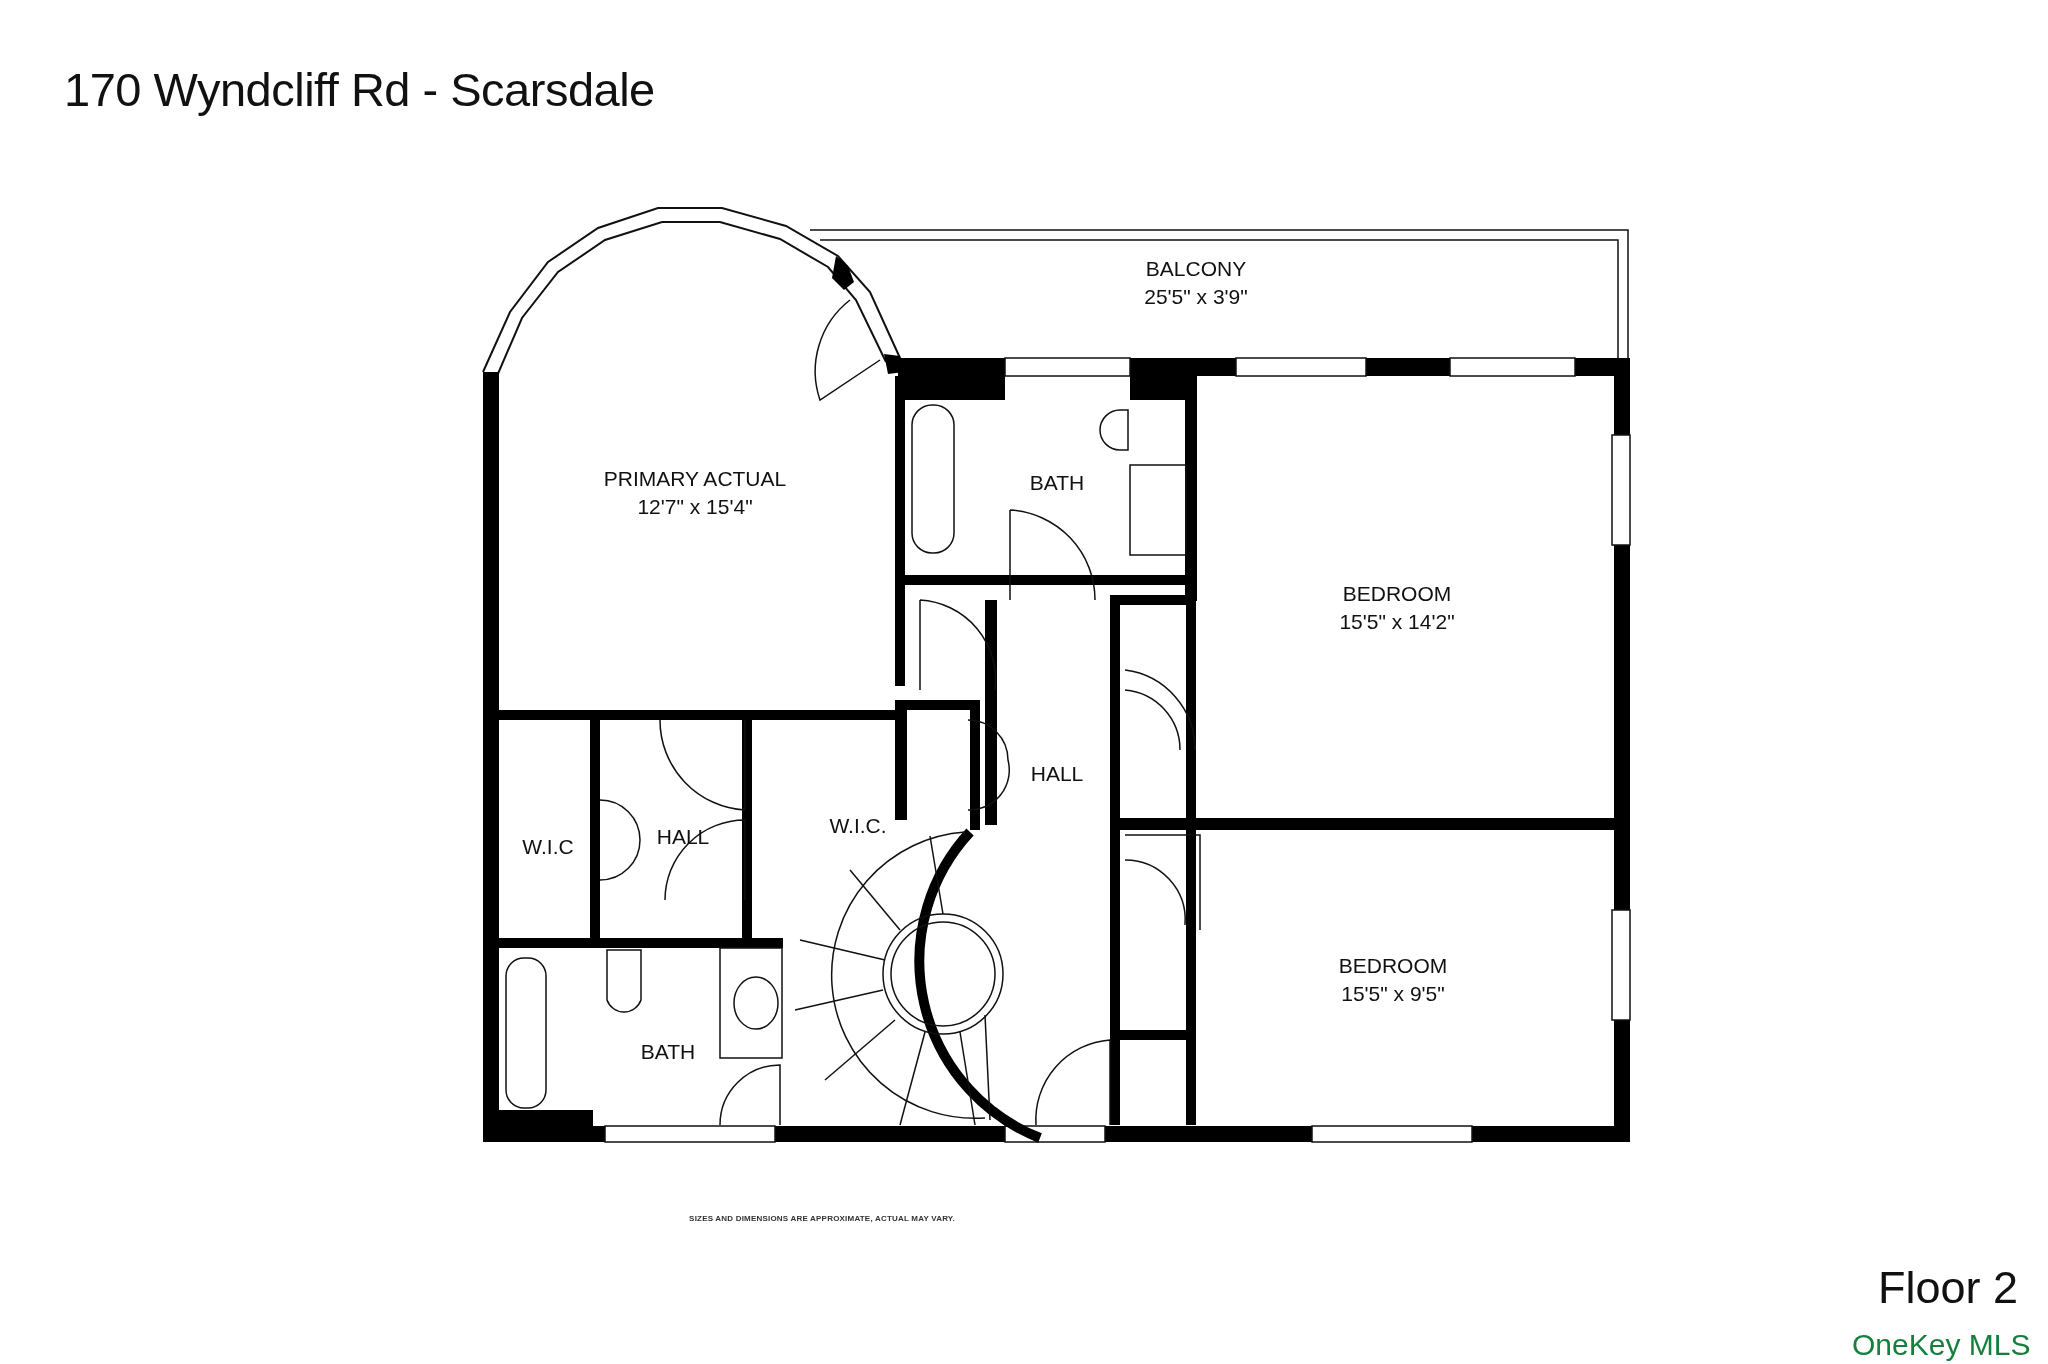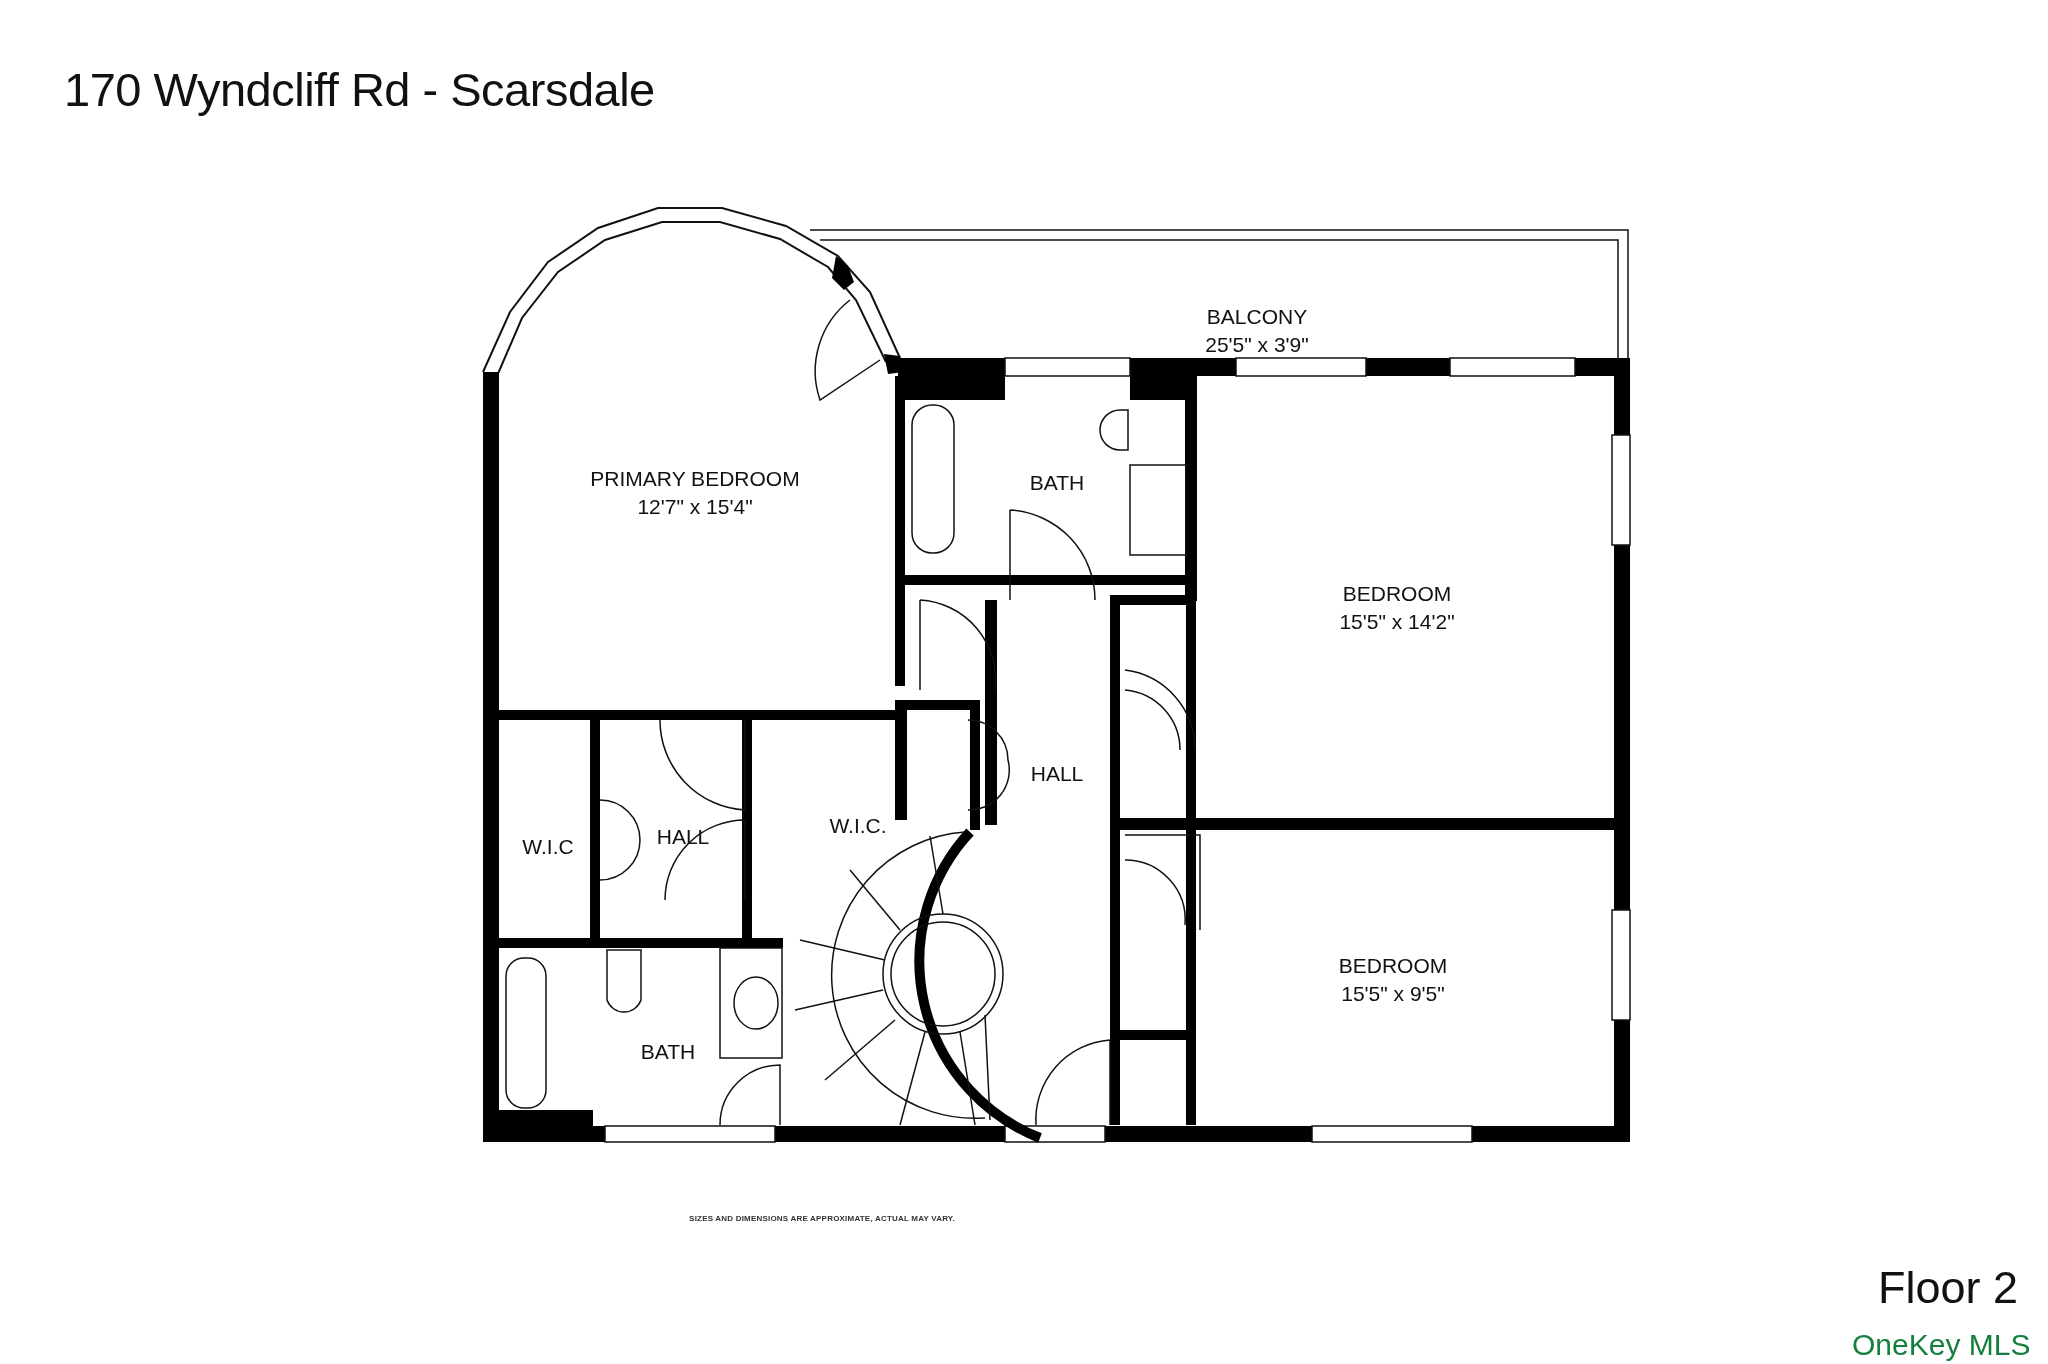--- a/index.html
+++ b/index.html
@@ -110,26 +110,26 @@
     <rect x="912" y="405" width="42" height="148" rx="20"></rect>
     <path d="M 1128 410 L 1128 450 L 1120 450 A 20 20 0 0 1 1120 410 Z"></path>
     <rect x="1130" y="465" width="56" height="90"></rect>
     <rect x="506" y="958" width="40" height="150" rx="18"></rect>
     <path d="M 607 950 L 607 1000 A 18 18 0 0 0 641 1000 L 641 950 Z"></path>
     <rect x="720" y="948" width="62" height="110"></rect>
     <ellipse cx="756" cy="1003" rx="22" ry="26"></ellipse>
   </g>
 </svg>
 
-<div class="room-label" style="left:1257px;top:255px;margin-top:48px;">
+<div class="room-label" style="left:1196px;top:255px;">
   <span>BALCONY</span>
   <span class="dims">25'5" x 3'9"</span>
 </div>
 <div class="room-label" style="left:695px;top:465px;">
-  <span>PRIMARY BEDROOM</span>
+  <span>PRIMARY ACTUAL</span>
   <span class="dims">12'7" x 15'4"</span>
 </div>
 <div class="room-label" style="left:1057px;top:469px;">
   <span>BATH</span>
 </div>
 <div class="room-label" style="left:1397px;top:580px;">
   <span>BEDROOM</span>
   <span class="dims">15'5" x 14'2"</span>
 </div>
 <div class="room-label" style="left:1057px;top:760px;">

